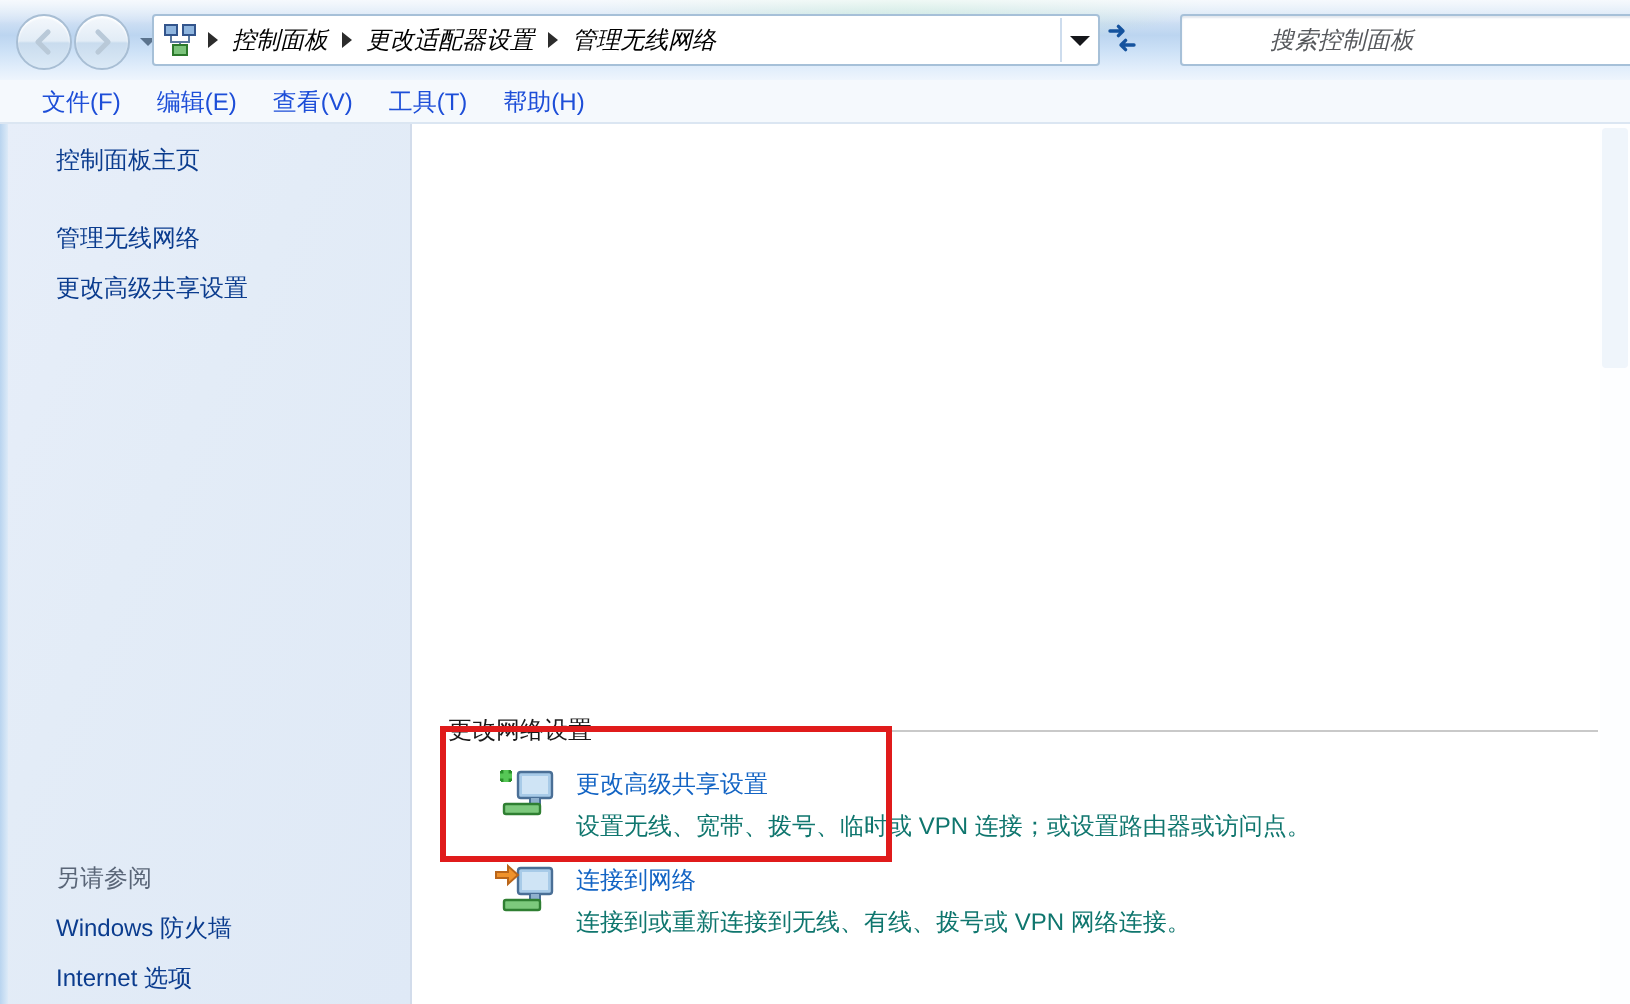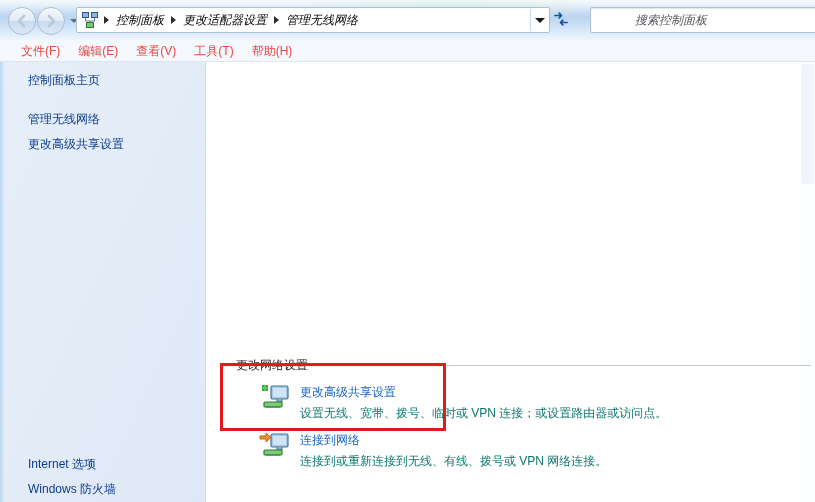--- a/index.html
+++ b/index.html
@@ -177,21 +177,21 @@
     box-sizing: border-box;
   }
   .menubar::after {
     content: "";
     position: absolute;
     left: 0; bottom: 0; width: 815px; height: 1px;
     background: #dbe6f2;
   }
   .menuitem {
     font-size: 12px;
-    color: #ef4444;
+    color: #1d4ed8;
     padding: 2px 9px;
     white-space: nowrap;
     cursor: default;
   }
 
   
   .body {
     position: absolute;
     left: 0; top: 62px;
     width: 815px; height: 440px;
@@ -250,21 +250,21 @@
   .scrollthumb {
     position: absolute;
     right: 1px; top: 2px;
     width: 13px; height: 120px;
     background: rgba(225,236,247,.5);
     border-radius: 2px;
   }
 
   .section {
     position: absolute;
-    left: 29px;
+    left: 17px;
     width: 575px;
   }
   .section-head {
     display: flex;
     align-items: center;
     height: 16px;
   }
   .section-head-text {
     font-size: 12px;
     color: #1a1a1a;
@@ -393,22 +393,23 @@
       <div class="sidebar-edge"></div>
 
       <div class="side-list">
         <a class="side-link" href="#">控制面板主页</a>
         <div class="side-gap"></div>
         <a class="side-link" href="#">管理无线网络</a>
         <a class="side-link" href="#">更改高级共享设置</a>
       </div>
 
       <div class="see-also">
+        <div class="see-also-title">另请参阅</div>
+        <a class="side-link" href="#">Windows 防火墙</a>
         <a class="side-link" href="#">Internet 选项</a>
-        <a class="side-link" href="#">Windows 防火墙</a>
       </div>
     </div>
 
     <div class="content">
 
       <div class="scrolltrack">
         <div class="scrollthumb"></div>
       </div>
 
       <div class="section" style="top: 295px;">

